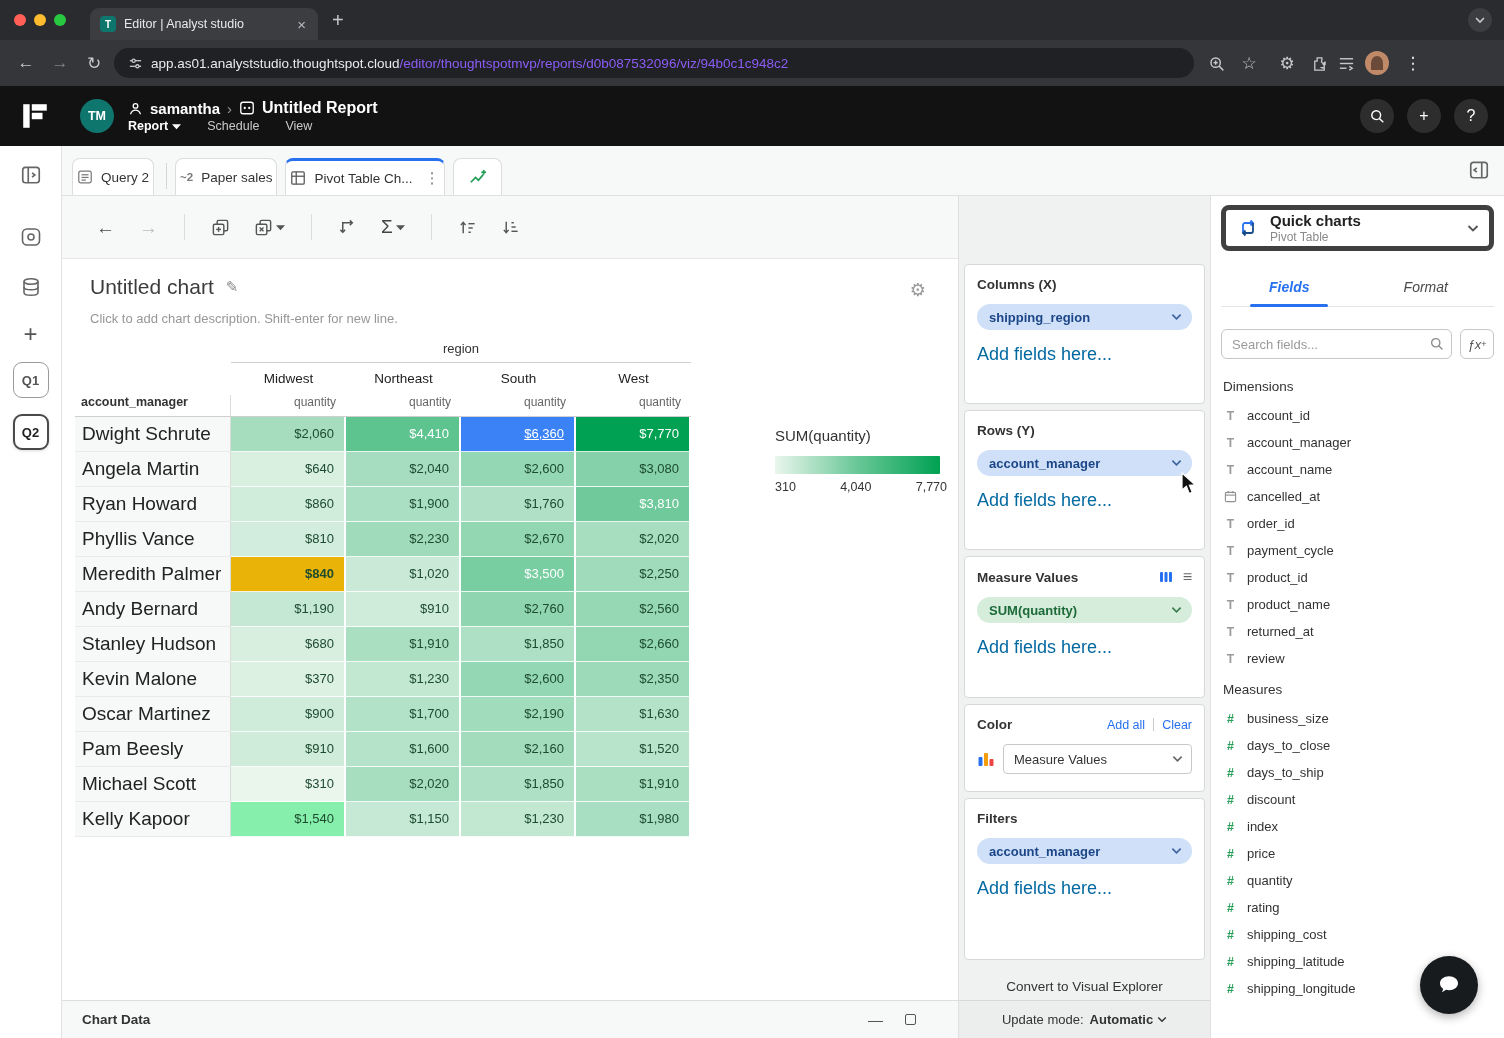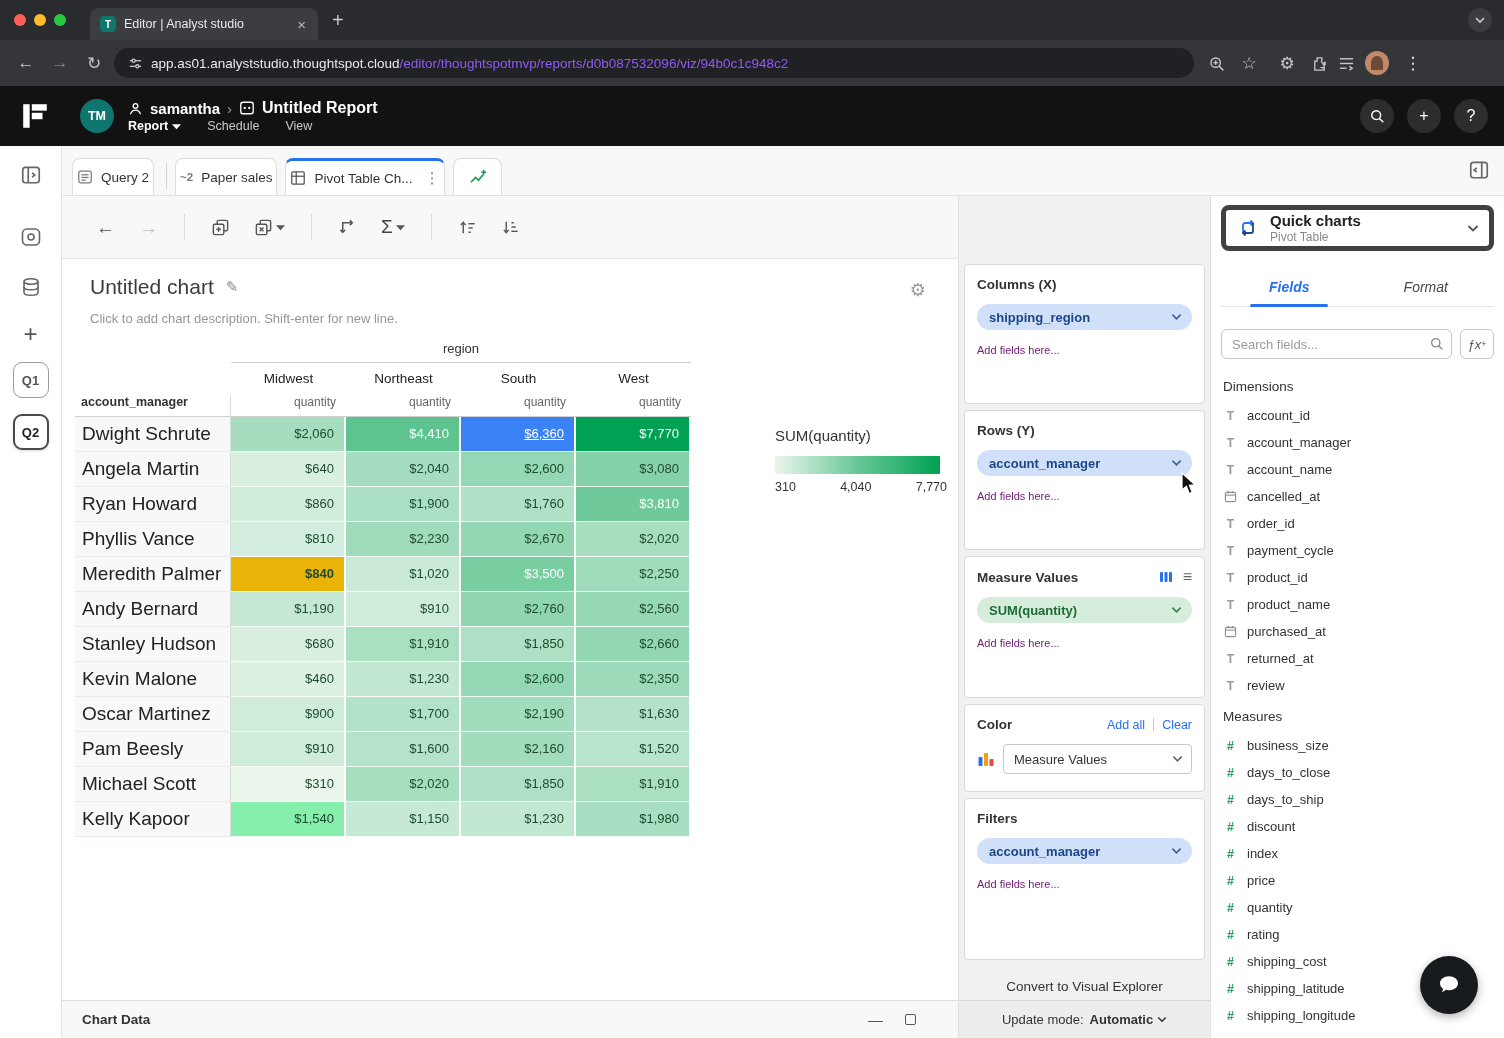--- a/index.html
+++ b/index.html
@@ -100,21 +100,21 @@
 
   
   .config-panel{width:252px;background:#f0f1f1;border-left:1px solid #e0e0e0;position:relative;padding:68px 5px 0 5px;}
   .cfg-card{background:#fff;border:1px solid #d8d8d8;border-radius:4px;margin-bottom:6px;padding:12px;}
   .cfg-title{font-size:13.5px;font-weight:700;color:#333;margin-bottom:12px;}
   .cfg-title-row{display:flex;align-items:center;margin-bottom:12px;}
   .cfg-title-row .cfg-title{margin-bottom:0;}
   .chip{display:flex;align-items:center;justify-content:space-between;height:26px;border-radius:13px;padding:0 10px 0 12px;font-size:13px;font-weight:600;margin-bottom:14px;}
   .chip.blue{background:#cfe0f8;color:#1c4687;}
   .chip.green{background:#d5edda;color:#1d6a38;}
-  .placeholder{font-size:11px;color:#701a75;}
+  .placeholder{font-size:18px;color:#0369a1;}
   .mv-icons{margin-left:auto;display:flex;align-items:center;gap:10px;}
   .hamburger{font-size:16px;color:#666;line-height:1;}
   .link{font-size:12.5px;color:#2770ef;}
   .link-sep{width:1px;height:13px;background:#c9c9c9;margin:0 8px;}
   .color-row{display:flex;align-items:center;gap:8px;}
   .select{flex:1;height:30px;border:1px solid #c9c9c9;border-radius:4px;background:#fff;display:flex;align-items:center;justify-content:space-between;padding:0 8px 0 10px;font-size:13px;color:#333;}
   .convert-link{position:absolute;bottom:44px;left:0;right:0;text-align:center;font-size:13.5px;color:#333;}
   .update-bar{position:absolute;bottom:0;left:0;right:0;height:38px;background:#eceded;border-top:1px solid #d8d8d8;display:flex;align-items:center;justify-content:center;gap:6px;font-size:13px;color:#333;}
   .update-bar .val{font-weight:700;display:flex;align-items:center;gap:4px;}
 
@@ -422,21 +422,21 @@
                 <div class="pt-cell" style="grid-area: 8 / 2; background: rgb(196, 232, 211); color: rgb(29, 75, 47);">$1,190</div>
                 <div class="pt-cell" style="grid-area: 8 / 3; background: rgb(207, 236, 218); color: rgb(29, 75, 47);">$910</div>
                 <div class="pt-cell" style="grid-area: 8 / 4; background: rgb(143, 213, 176); color: rgb(29, 75, 47);">$2,760</div>
                 <div class="pt-cell" style="grid-area: 8 / 5; background: rgb(150, 215, 180); color: rgb(29, 75, 47);">$2,560</div>
                 <div class="pt-rowlabel" style="grid-area: 9 / 1;">Stanley Hudson</div>
                 <div class="pt-cell" style="grid-area: 9 / 2; background: rgb(216, 239, 224); color: rgb(29, 75, 47);">$680</div>
                 <div class="pt-cell" style="grid-area: 9 / 3; background: rgb(171, 223, 194); color: rgb(29, 75, 47);">$1,910</div>
                 <div class="pt-cell" style="grid-area: 9 / 4; background: rgb(173, 224, 196); color: rgb(29, 75, 47);">$1,850</div>
                 <div class="pt-cell" style="grid-area: 9 / 5; background: rgb(146, 214, 178); color: rgb(29, 75, 47);">$2,660</div>
                 <div class="pt-rowlabel" style="grid-area: 10 / 1;">Kevin Malone</div>
-                <div class="pt-cell" style="grid-area: 10 / 2; background: rgb(221, 241, 227); color: rgb(29, 75, 47);">$460</div>
+                <div class="pt-cell" style="grid-area: 10 / 2; background: rgb(221, 241, 227); color: rgb(29, 75, 47);">$370</div>
                 <div class="pt-cell" style="grid-area: 10 / 3; background: rgb(194, 232, 210); color: rgb(29, 75, 47);">$1,230</div>
                 <div class="pt-cell" style="grid-area: 10 / 4; background: rgb(148, 215, 180); color: rgb(29, 75, 47);">$2,600</div>
                 <div class="pt-cell" style="grid-area: 10 / 5; background: rgb(156, 218, 185); color: rgb(29, 75, 47);">$2,350</div>
                 <div class="pt-rowlabel" style="grid-area: 11 / 1;">Oscar Martinez</div>
                 <div class="pt-cell" style="grid-area: 11 / 2; background: rgb(207, 236, 218); color: rgb(29, 75, 47);">$900</div>
                 <div class="pt-cell" style="grid-area: 11 / 3; background: rgb(178, 226, 199); color: rgb(29, 75, 47);">$1,700</div>
                 <div class="pt-cell" style="grid-area: 11 / 4; background: rgb(161, 220, 188); color: rgb(29, 75, 47);">$2,190</div>
                 <div class="pt-cell" style="grid-area: 11 / 5; background: rgb(180, 226, 201); color: rgb(29, 75, 47);">$1,630</div>
                 <div class="pt-rowlabel" style="grid-area: 12 / 1;">Pam Beesly</div>
                 <div class="pt-cell" style="grid-area: 12 / 2; background: rgb(207, 236, 218); color: rgb(29, 75, 47);">$910</div>
@@ -638,31 +638,20 @@
             </div>
             <div class="field-item">
               <span class="field-icon">T</span>
               <span class="field-label">product_id</span>
             </div>
             <div class="field-item">
               <span class="field-icon">T</span>
               <span class="field-label">product_name</span>
             </div>
             <div class="field-item">
-              <span class="field-icon">
-                <svg width="13" height="13" viewBox="0 0 14 14" fill="none" stroke="#8f8f8f" stroke-width="1.2">
-                  <rect x="1.5" y="2.5" width="11" height="10" rx="1.5"></rect>
-                  <line x1="1.5" y1="5.5" x2="12.5" y2="5.5"></line>
-                  <line x1="4.5" y1="1" x2="4.5" y2="3.5"></line>
-                  <line x1="9.5" y1="1" x2="9.5" y2="3.5"></line>
-                </svg>
-              </span>
-              <span class="field-label">purchased_at</span>
-            </div>
-            <div class="field-item">
               <span class="field-icon">T</span>
               <span class="field-label">returned_at</span>
             </div>
             <div class="field-item">
               <span class="field-icon">T</span>
               <span class="field-label">review</span>
             </div>
           </div>
         <div class="fgroup-title m2">Measures</div>
         <div id="measures-list">

